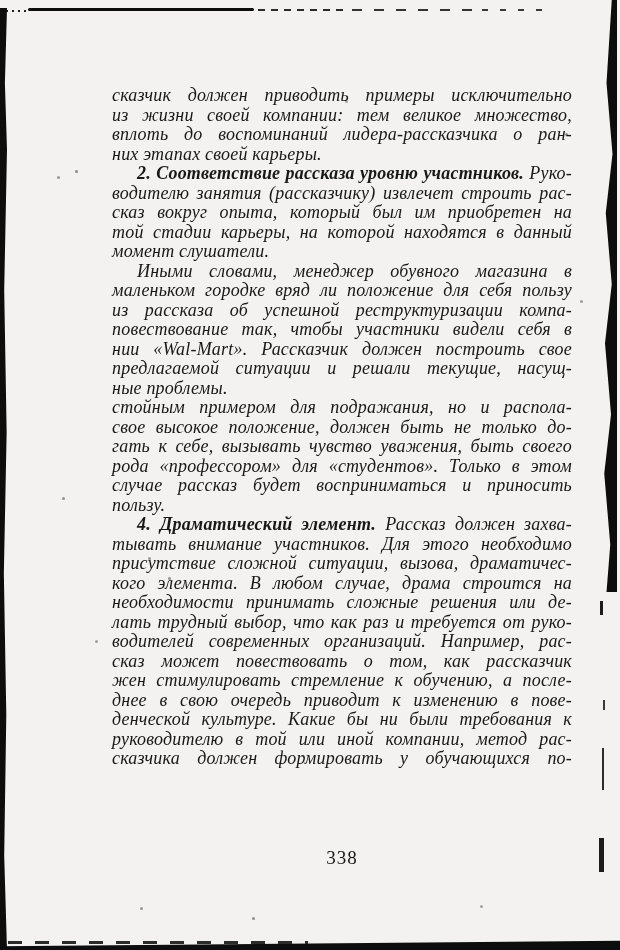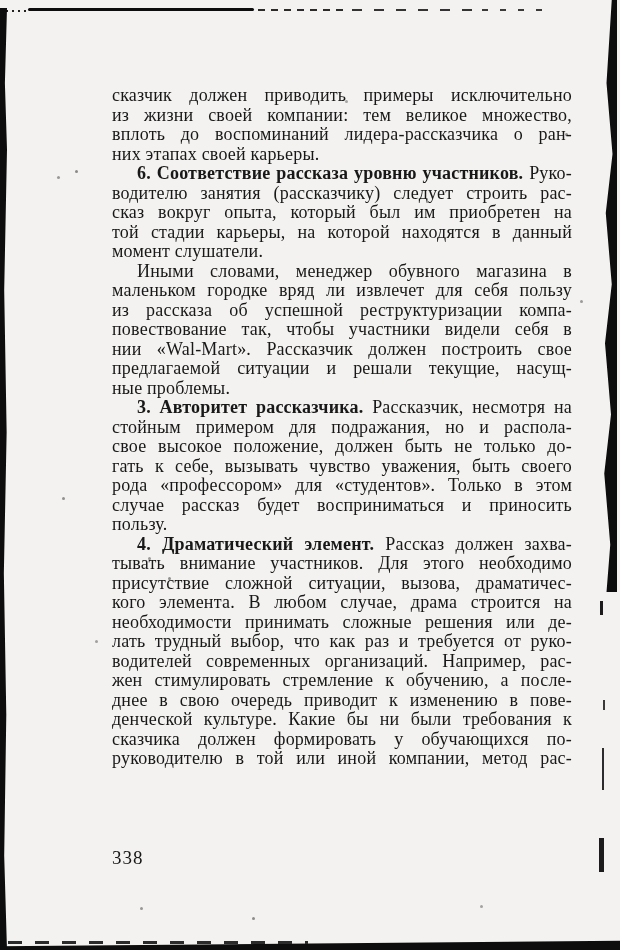--- a/index.html
+++ b/index.html
@@ -75,36 +75,37 @@
       505px 130px 0 #9a9a9a,
       270px -70px 0 #a5a5a5,
       -18px 6px 0 #999;
   }
 
   
   .text-column {
     position: absolute; left: 112px; top: 86px; width: 460px;
     color: var(--ink);
     font-size: 18px;
+    font-style: italic;
   }
   .paragraph { margin: 0; }
   .line {
     height: 19.5px; line-height: 19.5px;
     text-align: justify;
     text-align-last: justify;
     letter-spacing: 0.2px;
     white-space: nowrap; 
   }
   .line.end { text-align-last: left; white-space: normal; }
   .line.indent { text-indent: 25px; }
   .line b { font-weight: bold; }
 
   .page-number {
     position: absolute; left: 112px; top: 847px; width: 460px;
-    text-align: left;
+    text-align: center;
     font-size: 19px; color: var(--ink);
     letter-spacing: 1px;
   }
 </style>
 </head>
 <body>
 
 <div class="page">
 
   <div class="edge-top">
@@ -126,57 +127,57 @@
   <div class="specks"></div>
 
   <div class="text-column" id="text-column">
       <div class="paragraph">
         <div class="line">сказчик должен приводить примеры исключительно</div>
         <div class="line">из жизни своей компании: тем великое множество,</div>
         <div class="line">вплоть до воспоминаний лидера-рассказчика о ран-</div>
         <div class="line end">них этапах своей карьеры.</div>
       </div>
       <div class="paragraph">
-        <div class="line indent"><b>6. Соответствие рассказа уровню участников.</b> Руко-</div>
-        <div class="line">водителю занятия (рассказчику) следует строить рас-</div>
+        <div class="line indent"><b>2. Соответствие рассказа уровню участников.</b> Руко-</div>
+        <div class="line">водителю занятия (рассказчику) извлечет строить рас-</div>
         <div class="line">сказ вокруг опыта, который был им приобретен на</div>
         <div class="line">той стадии карьеры, на которой находятся в данный</div>
         <div class="line end">момент слушатели.</div>
       </div>
       <div class="paragraph">
         <div class="line indent">Иными словами, менеджер обувного магазина в</div>
-        <div class="line">маленьком городке вряд ли извлечет для себя пользу</div>
+        <div class="line">маленьком городке вряд ли положение для себя пользу</div>
         <div class="line">из рассказа об успешной реструктуризации компа-</div>
         <div class="line">повествование так, чтобы участники видели себя в</div>
         <div class="line">нии «Wal-Mart». Рассказчик должен построить свое</div>
         <div class="line">предлагаемой ситуации и решали текущие, насущ-</div>
         <div class="line end">ные проблемы.</div>
       </div>
       <div class="paragraph">
-        <div class="line indent"><b>3. Авторитет рассказчика.</b> Рассказчик, несмотря на</div>
         <div class="line">стойным примером для подражания, но и распола-</div>
         <div class="line">свое высокое положение, должен быть не только до-</div>
         <div class="line">гать к себе, вызывать чувство уважения, быть своего</div>
         <div class="line">рода «профессором» для «студентов». Только в этом</div>
         <div class="line">случае рассказ будет восприниматься и приносить</div>
         <div class="line end">пользу.</div>
       </div>
       <div class="paragraph">
         <div class="line indent"><b>4. Драматический элемент.</b> Рассказ должен захва-</div>
         <div class="line">тывать внимание участников. Для этого необходимо</div>
         <div class="line">присутствие сложной ситуации, вызова, драматичес-</div>
         <div class="line">кого элемента. В любом случае, драма строится на</div>
         <div class="line">необходимости принимать сложные решения или де-</div>
         <div class="line">лать трудный выбор, что как раз и требуется от руко-</div>
         <div class="line">водителей современных организаций. Например, рас-</div>
+        <div class="line">сказ может повествовать о том, как рассказчик</div>
       </div>
       <div class="paragraph">
         <div class="line">жен стимулировать стремление к обучению, а после-</div>
         <div class="line">днее в свою очередь приводит к изменению в пове-</div>
         <div class="line">денческой культуре. Какие бы ни были требования к</div>
+        <div class="line">руководителю в той или иной компании, метод рас-</div>
         <div class="line">сказчика должен формировать у обучающихся по-</div>
-        <div class="line">руководителю в той или иной компании, метод рас-</div>
       </div>
     </div>
 
   <div class="page-number">338</div>
 
 </div>
 
 </body></html>

